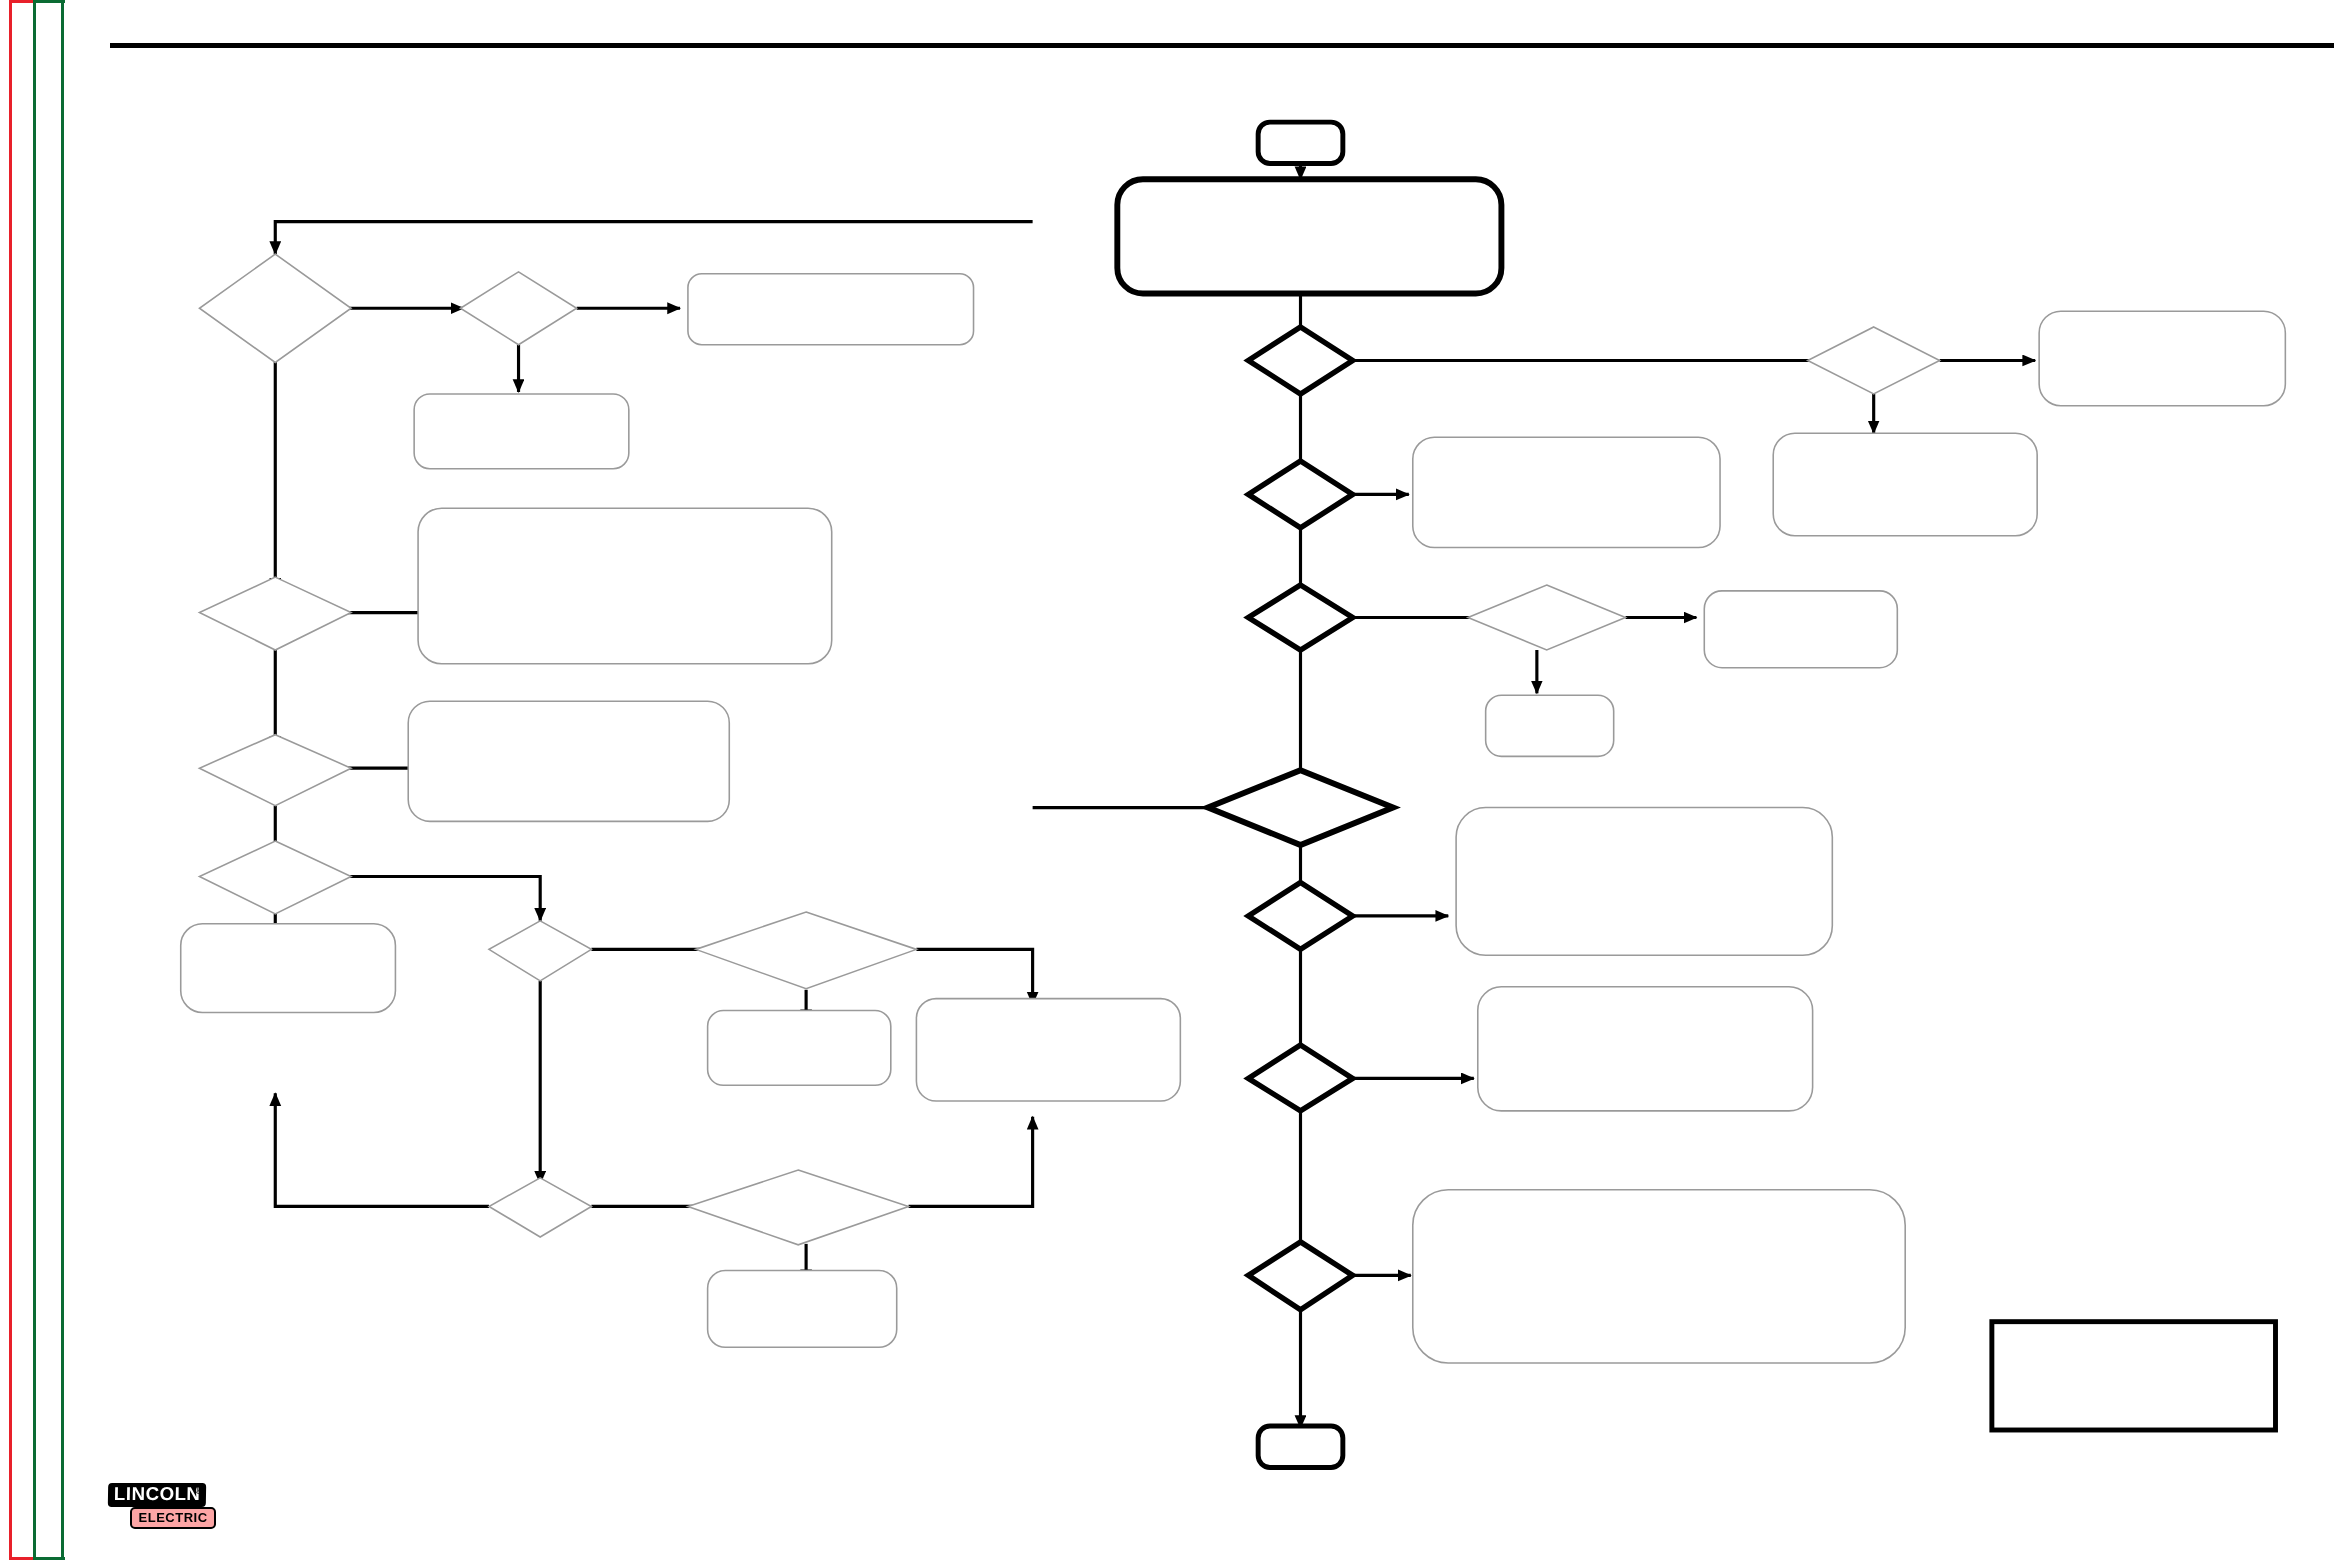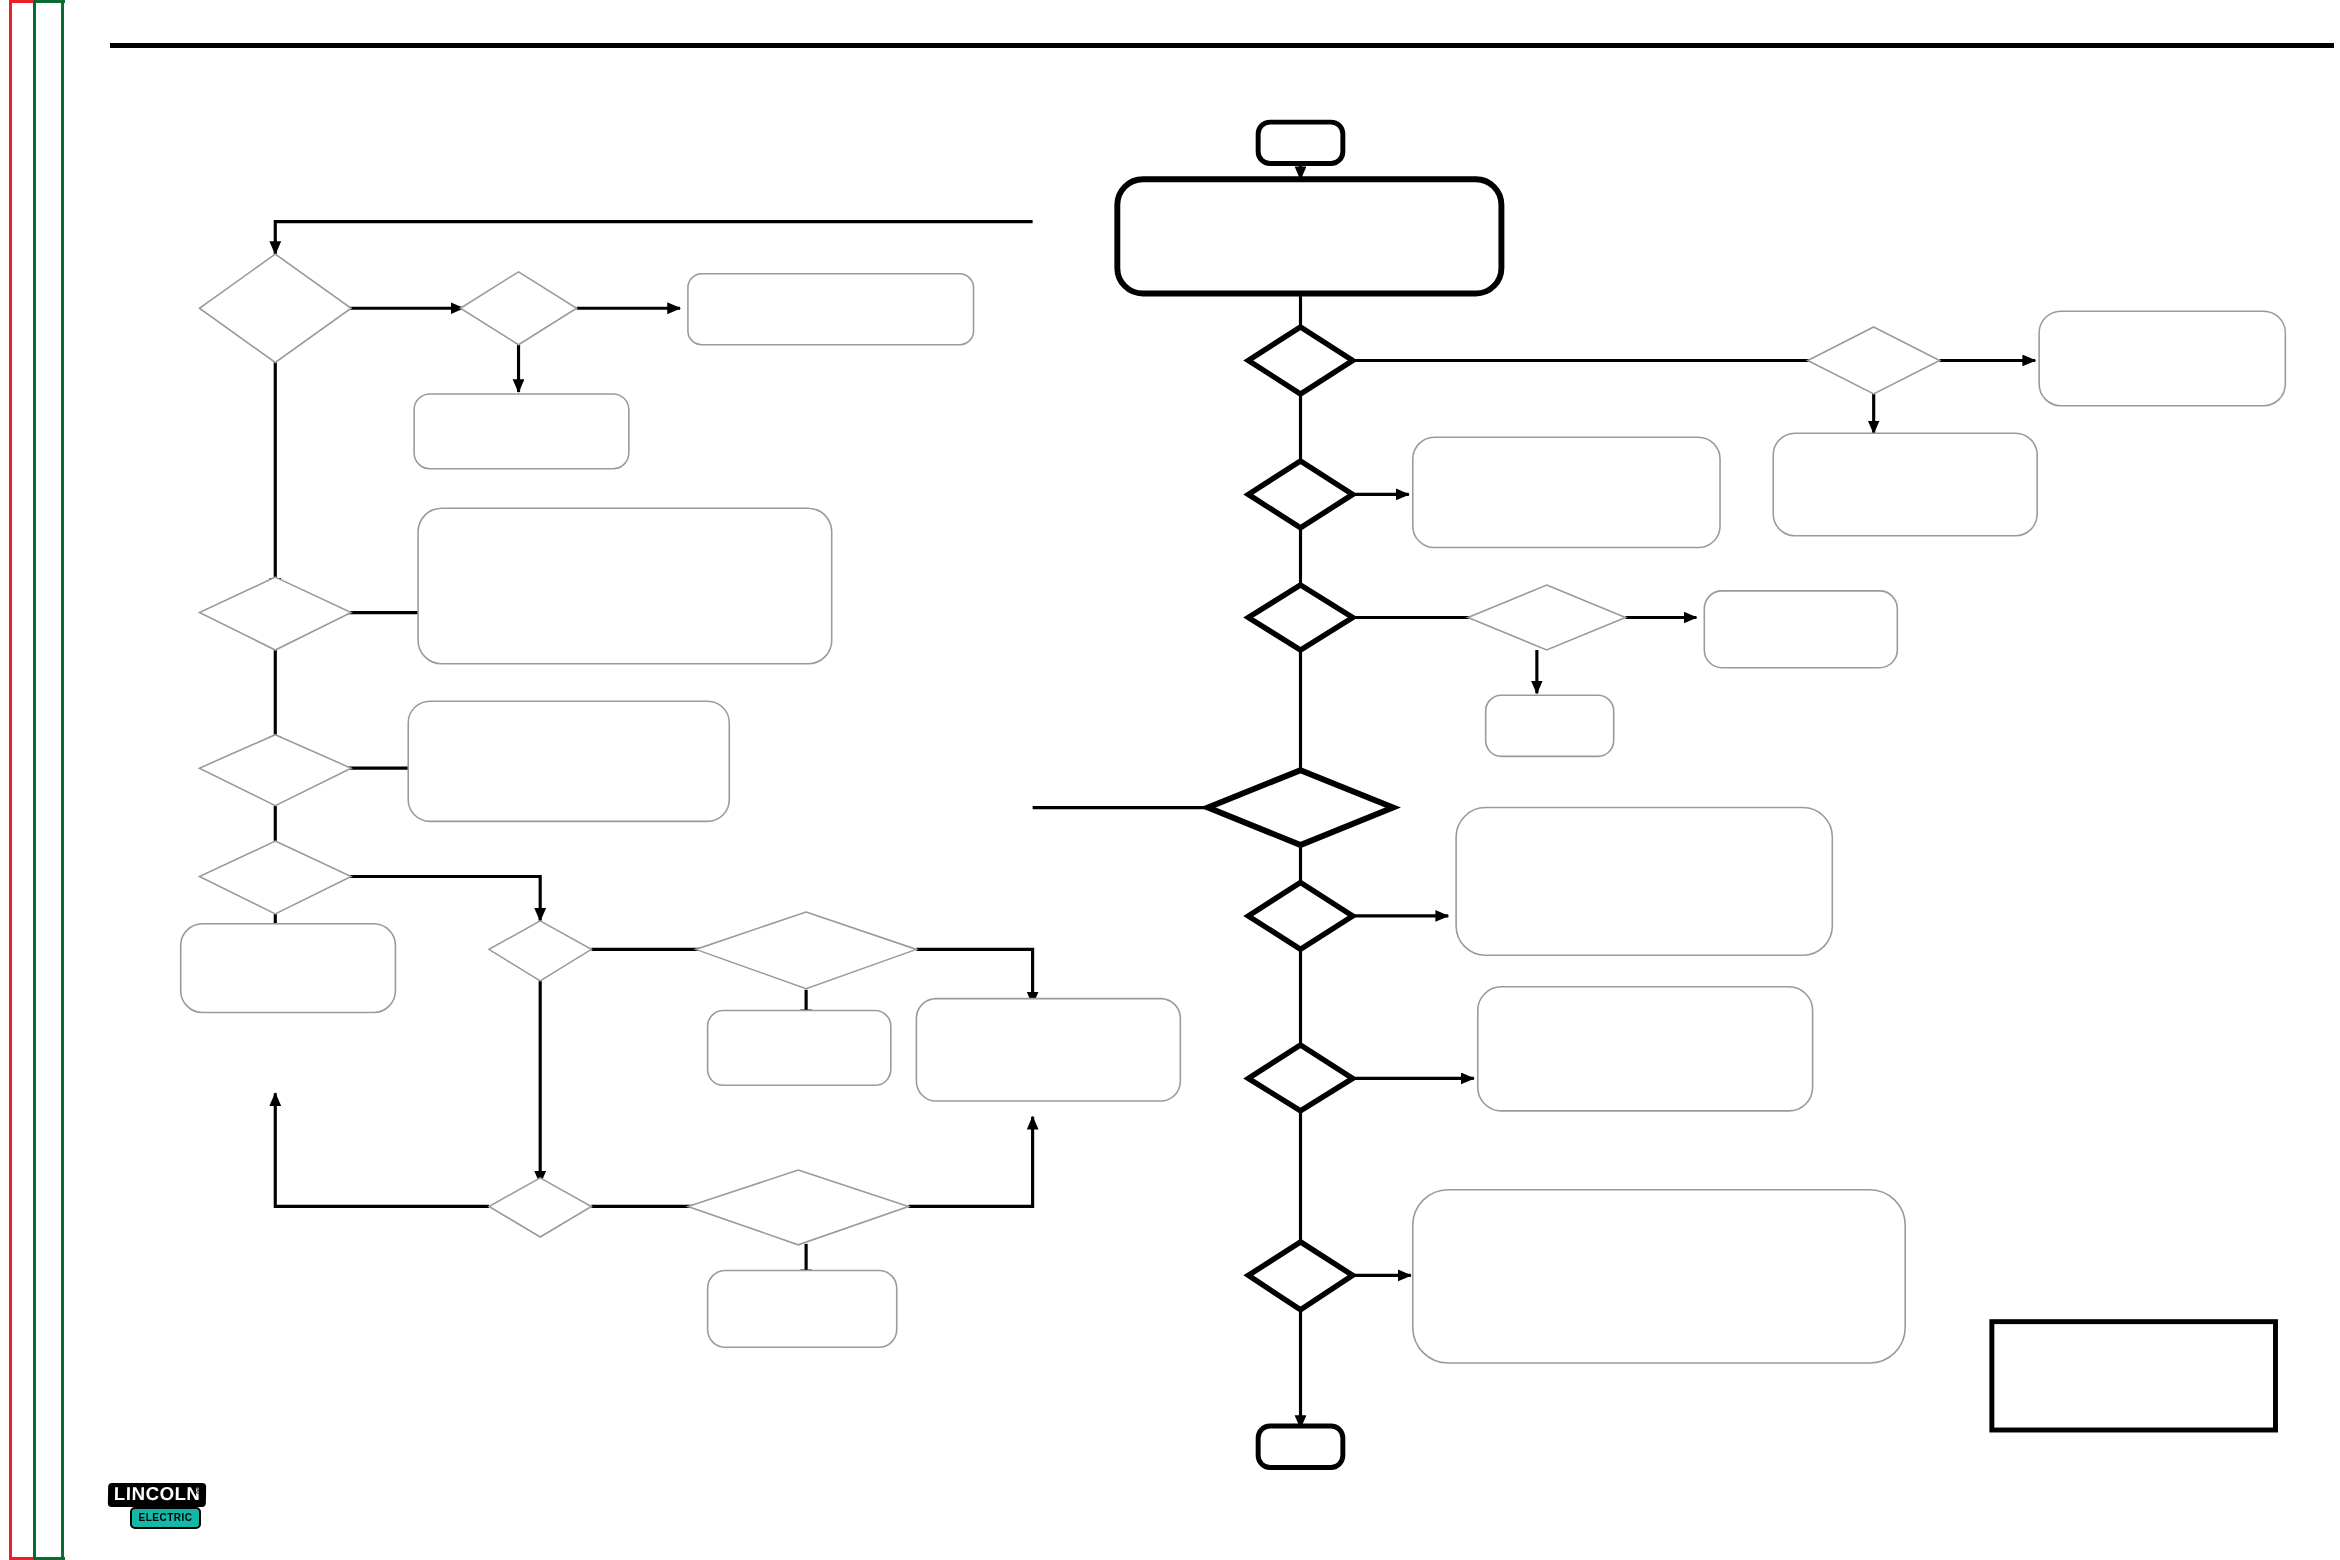--- a/index.html
+++ b/index.html
@@ -86,27 +86,27 @@
     top: 1px;
     color: #000000;
     font-size: 10.8px;
     font-family: "Liberation Sans", sans-serif;
     font-weight: bold;
   }
   .logo-bot {
     position: absolute;
     left: 21.7px;
     top: 23.6px;
-    background: #14b8a6;
+    background: #fca5a5;
     color: #000000;
     border: 2px solid #000000;
     border-radius: 4.9px;
     font-family: "Liberation Sans", sans-serif;
     font-weight: bold;
-    font-size: 10px;
+    font-size: 13px;
     letter-spacing: 0.5px;
     padding: 0px 6.9px 1px 6.9px;
     line-height: 17.7px;
   }
 </style>
 </head>
 <body>
 
 <div id="page">
 

